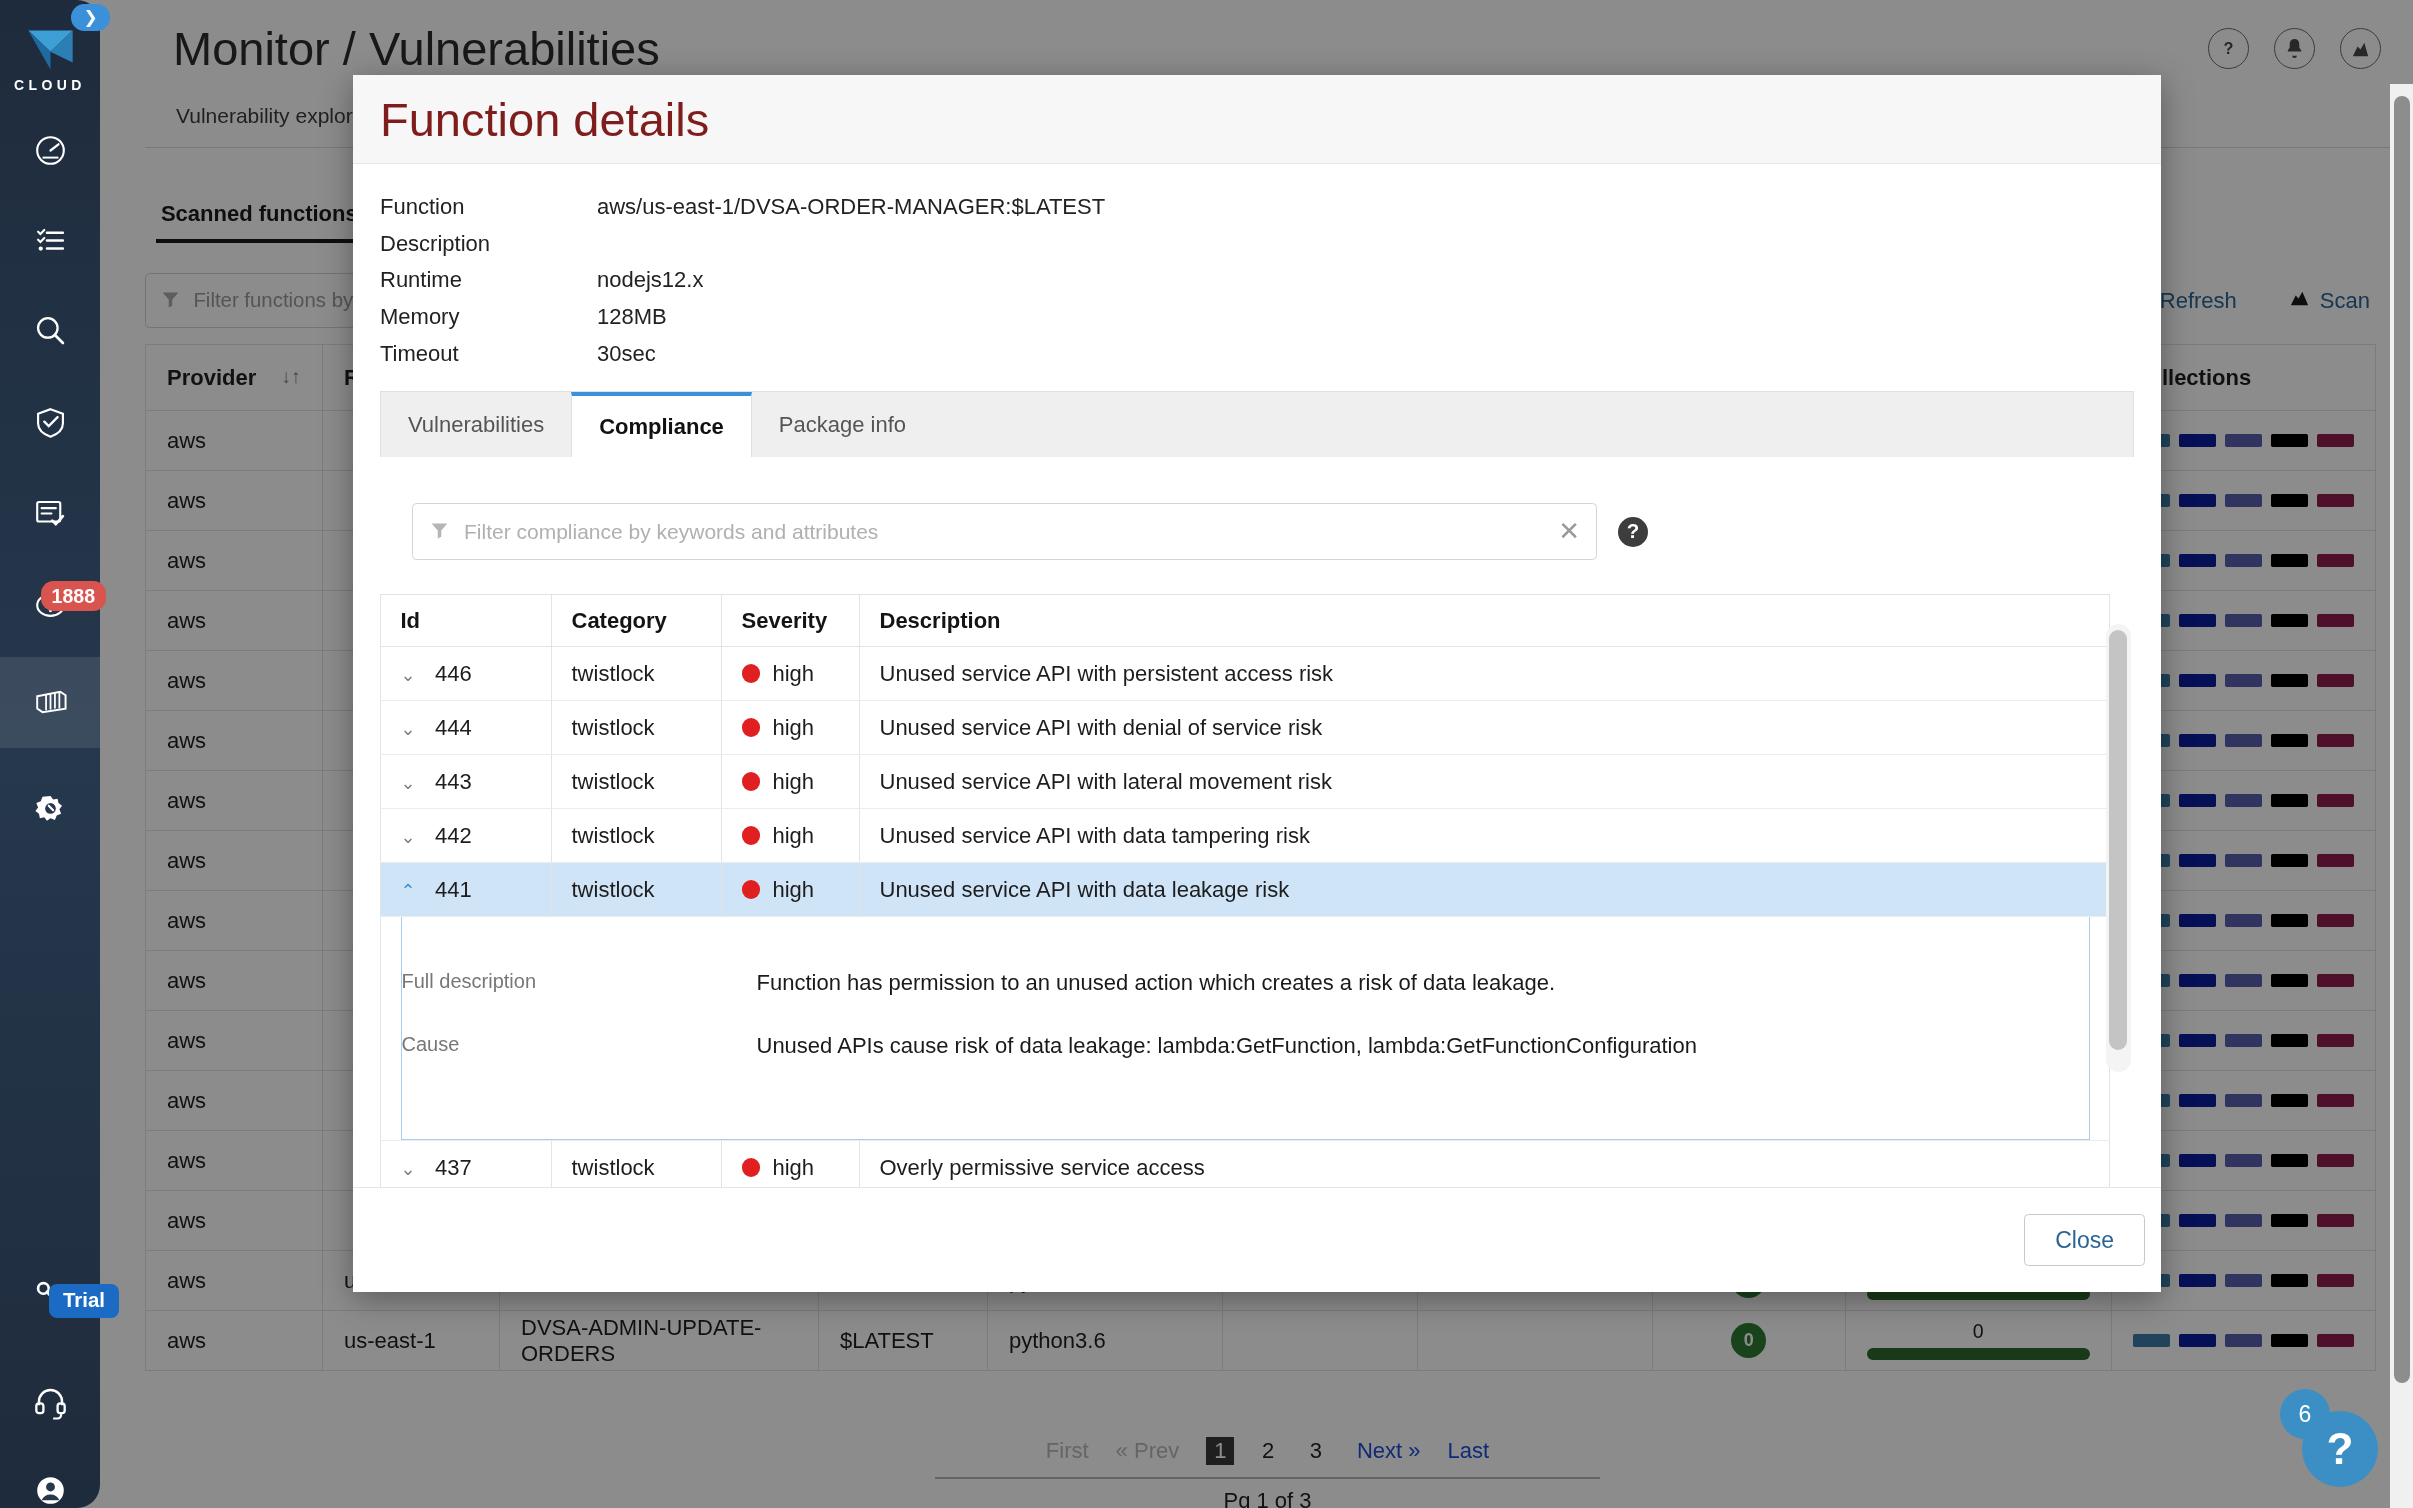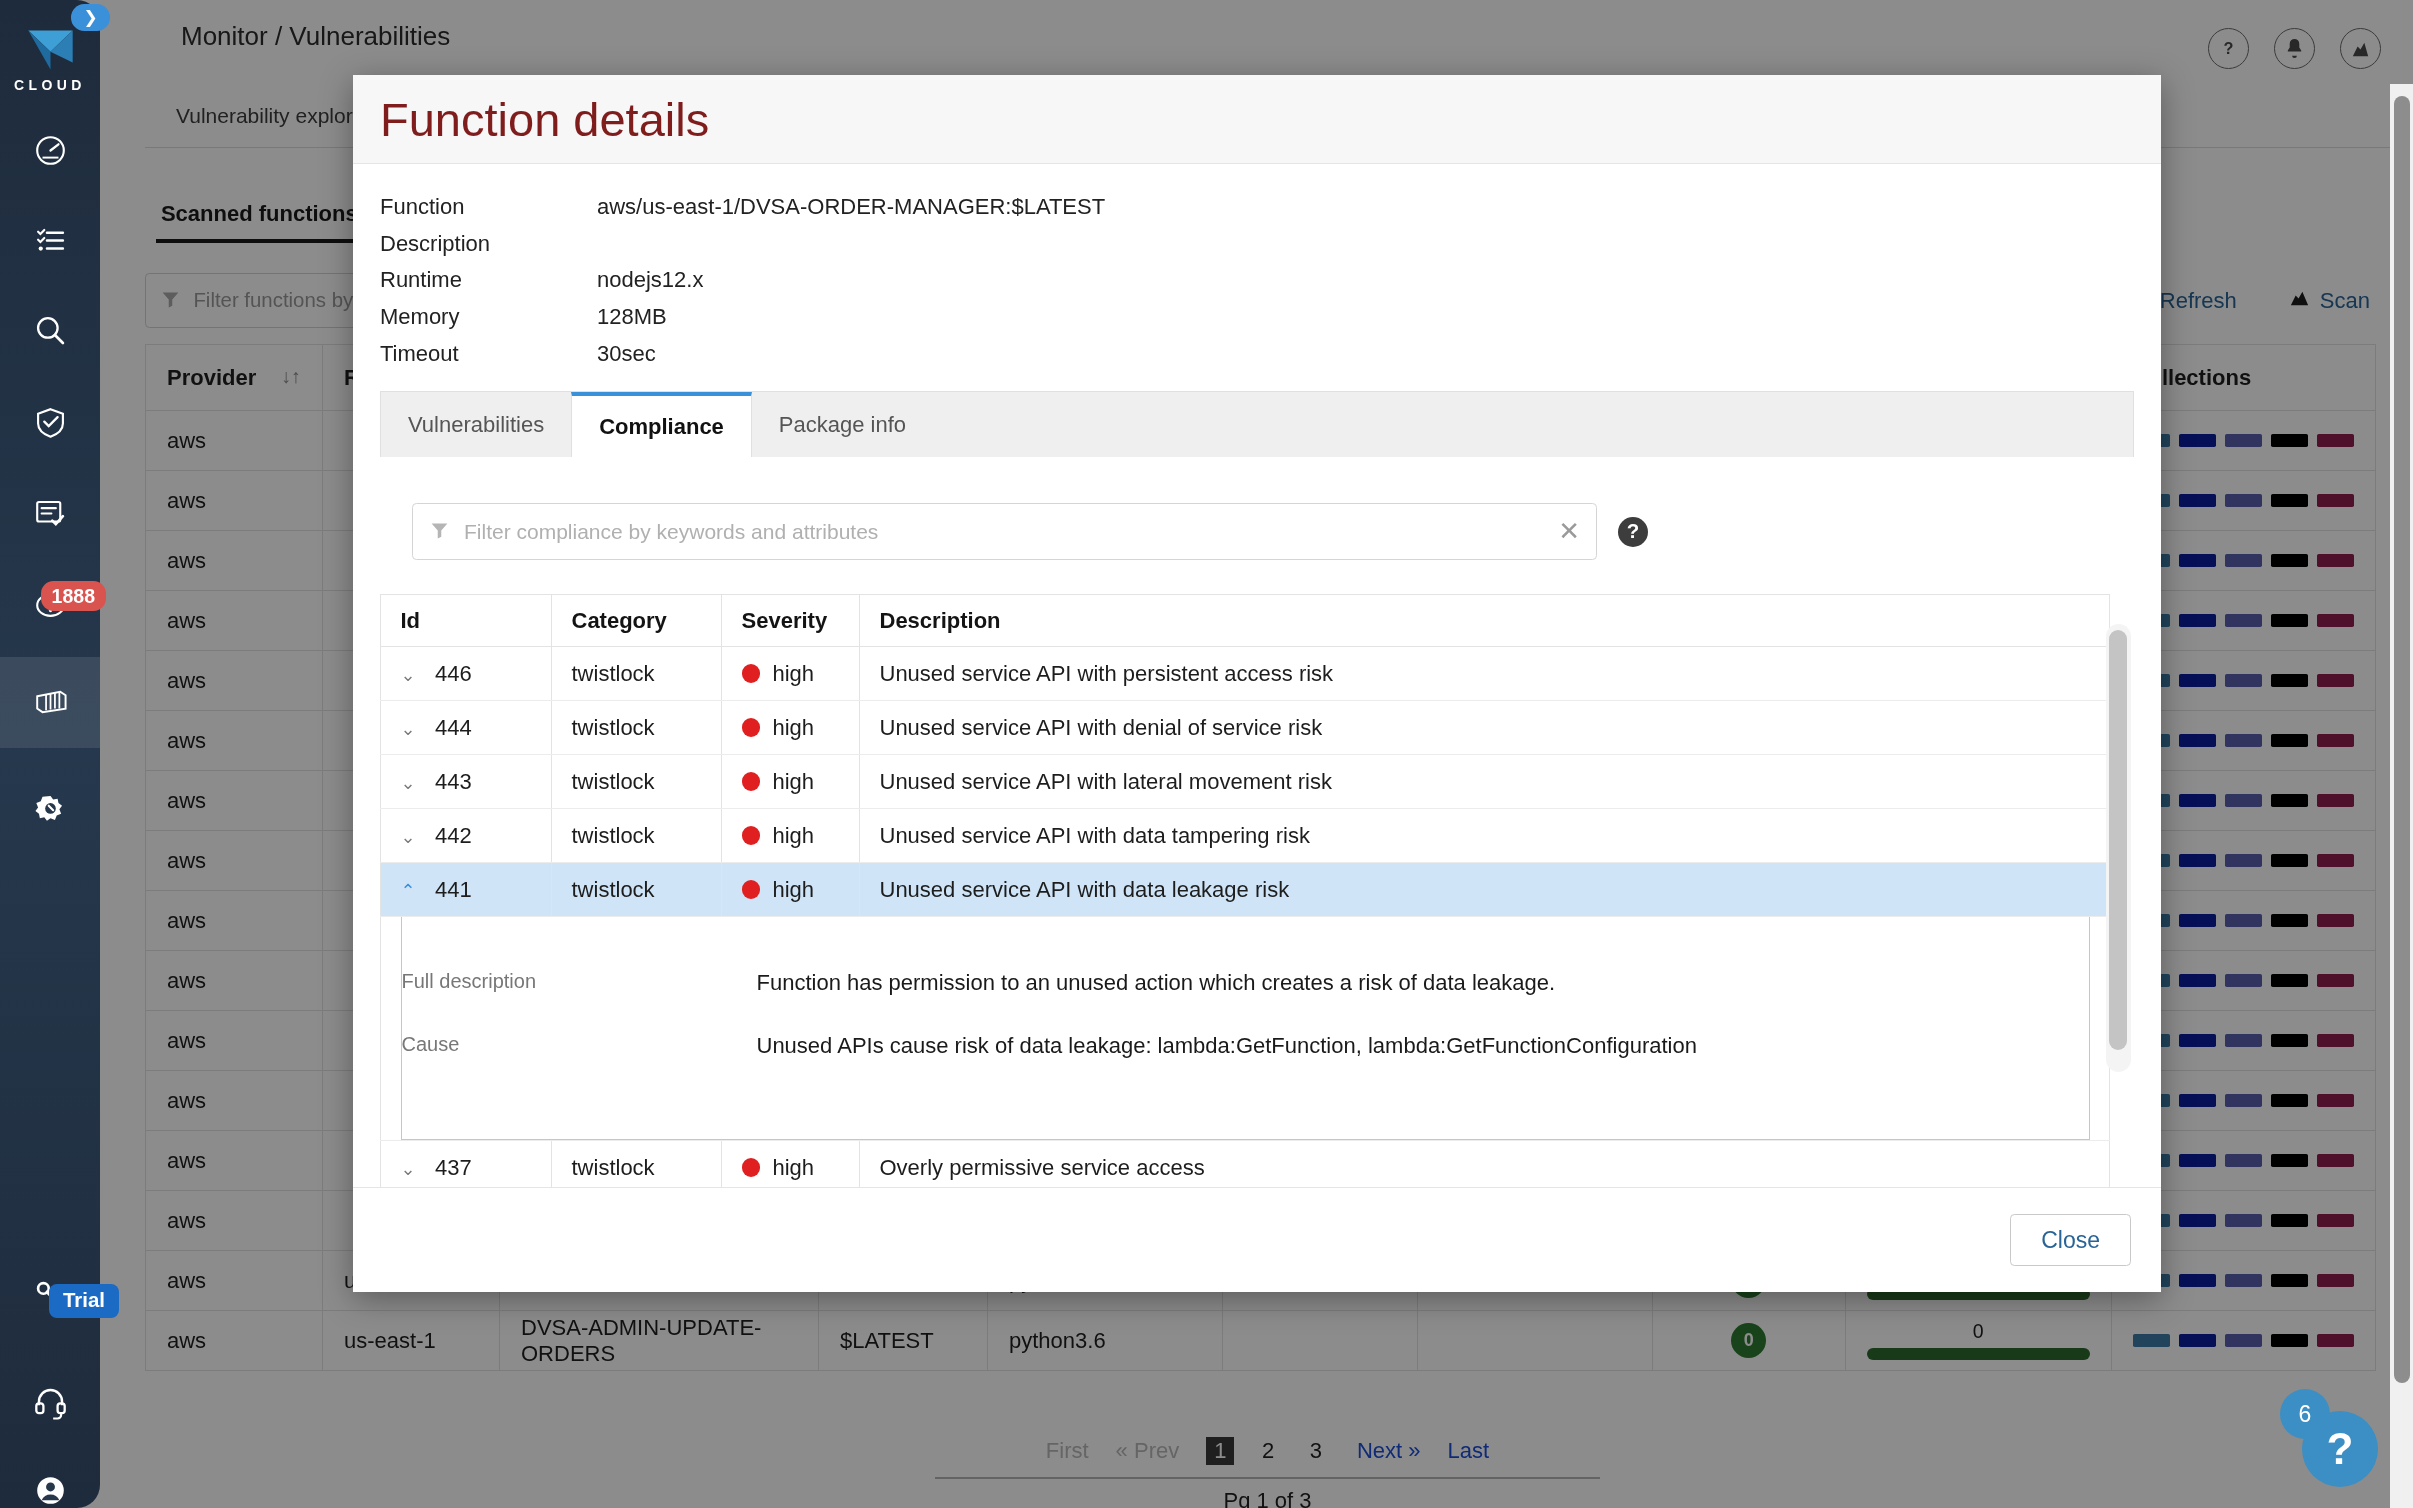--- a/index.html
+++ b/index.html
@@ -56,21 +56,21 @@
   #sidebar-toggle {
     position: absolute; left: 71px; top: 4.4px; width: 39px; height: 27px;
     background: #3b90da; border-radius: 13.3px; color: #fff;
     display: flex; align-items: center; justify-content: center;
     font-size: 17px; z-index: 61;
   }
 
   
   #page-title {
     position: absolute; left: 173px; top: 21px;
-    font-size: 26px; color: #2c2c2c; font-weight: 400; margin-left: 8px;
+    font-size: 47px; color: #2c2c2c; font-weight: 400;
   }
   #topbar-icons { position: absolute; right: 32px; top: 28px; display: flex; gap: 25px; }
   .circ-icon {
     width: 41px; height: 41px; border-radius: 50%;
     border: 1.8px solid #6b6b6b; display: flex; align-items: center; justify-content: center;
     color: #4a4a4a;
   }
   .circ-icon svg { width: 23px; height: 23px; }
 
   #subnav {
@@ -252,21 +252,21 @@
     position: absolute; right: 3.5px; top: 30px; width: 25px; height: 448px;
     background: #f4f4f4; border-radius: 12.4px;
   }
   #comp-scroll-thumb {
     position: absolute; left: 3.5px; top: 5.3px; width: 18px; height: 420px;
     background: #c4c4c4; border-radius: 9px;
   }
 
   #modal-footer {
     height: 105px; border-top: 0.9px solid #e5e5e5; background: #fff;
-    display: flex; align-items: center; justify-content: flex-end; padding-right: 30px;
+    display: flex; align-items: center; justify-content: flex-end; padding-right: 16px;
   }
   #close-btn {
     border: 0.9px solid #c9c9c9; border-radius: 4.4px; background: #fff;
     color: #2a6496; font-size: 23px; padding: 11.5px 30px;
   }
 </style>
 </head>
 <body>
 
 <div id="root">

